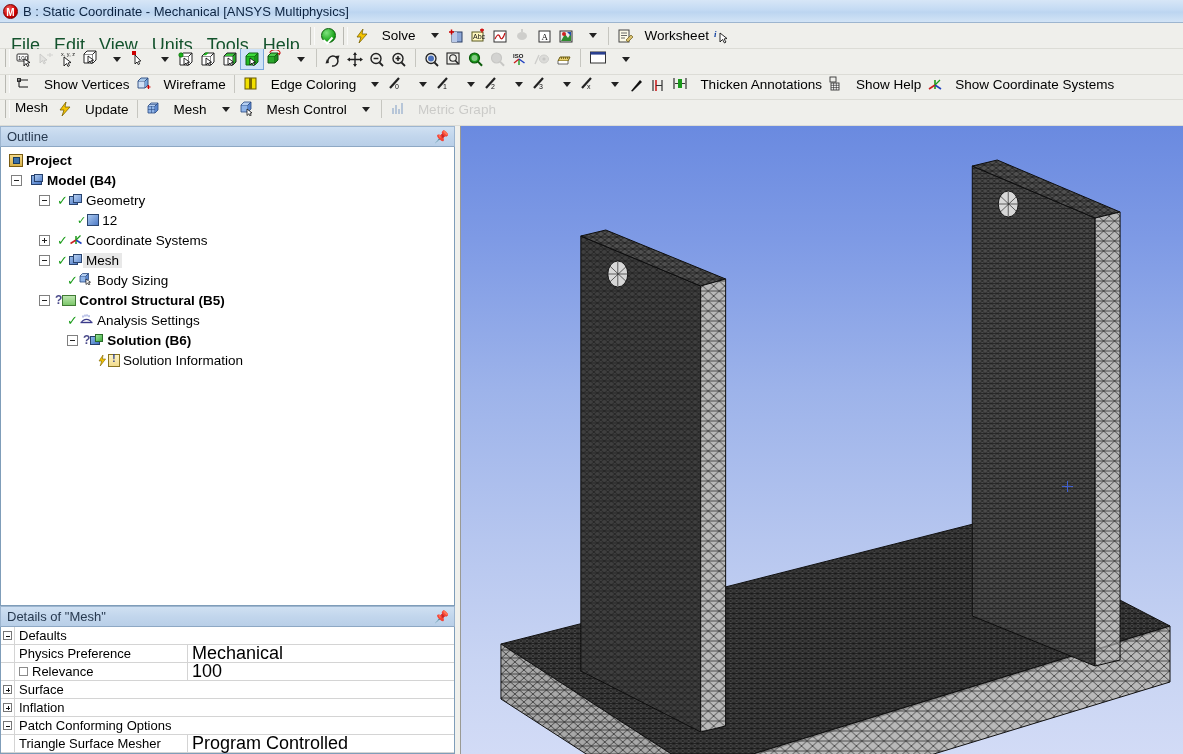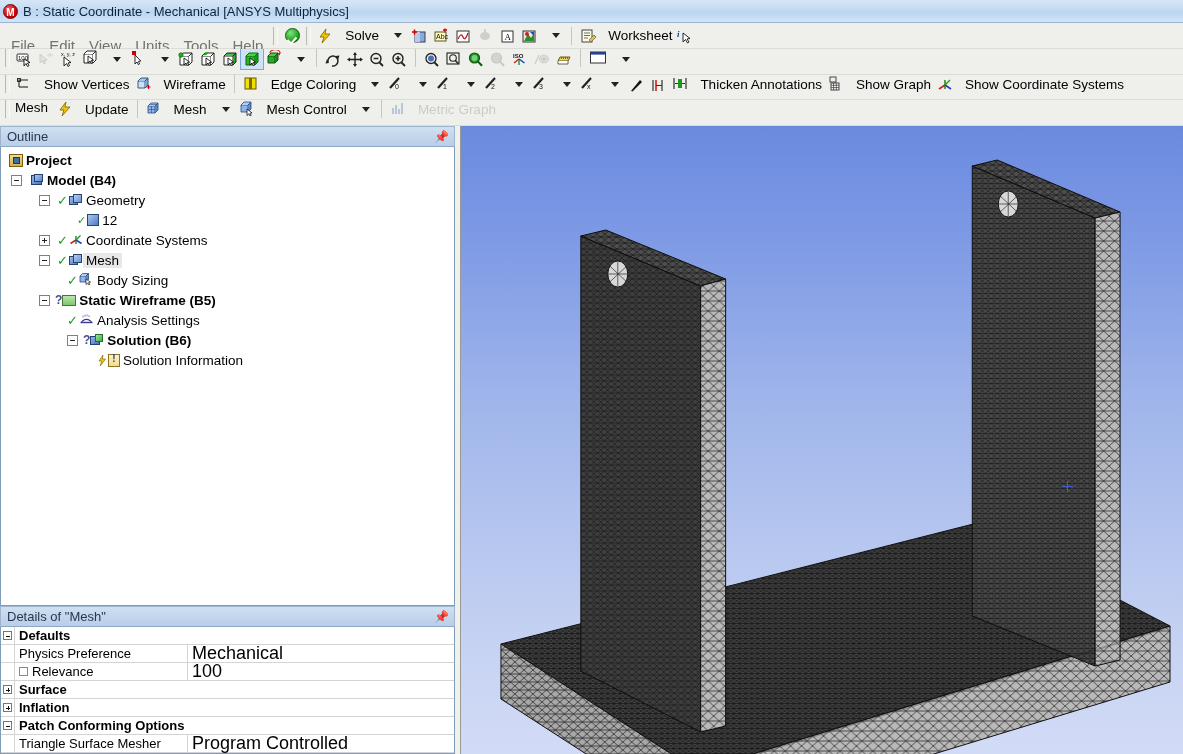--- a/index.html
+++ b/index.html
@@ -23,21 +23,21 @@
     color:#fff;font-size:10px;font-weight:bold;line-height:15px;text-align:center;
     border:1px solid #7a0000;box-sizing:border-box;margin-right:5px;
   }
   .title-text{font-size:13px;color:#0c2340;white-space:nowrap;}
 
   
   .menubar{
     height:25px;flex:0 0 25px;display:flex;align-items:center;
     background:#efefeb;border-bottom:1px solid #dcdcd6;padding-left:4px;
   }
-  .menu-item{padding:2px 7px;font-size:15px;color:#737373;cursor:default;white-space:nowrap;margin-top:20px;}
+  .menu-item{padding:2px 7px;font-size:18px;color:#14532d;cursor:default;white-space:nowrap;margin-top:20px;}
   .vsep{width:1px;height:18px;background:#c6c6c0;margin:0 5px;flex:0 0 1px;}
   .gripper{width:3px;height:18px;border-left:1px solid #b8b8b2;border-right:1px solid #fafafa;margin:0 3px;flex:0 0 3px;}
 
   .tb-btn{display:flex;align-items:center;gap:12px;padding:1px 3px;cursor:default;white-space:nowrap;}
   .tb-lbl{font-size:13.5px;}
   .caret{width:0;height:0;border-left:4px solid transparent;border-right:4px solid transparent;border-top:5px solid #222;margin:0 3px;}
 
   
   .ic{display:inline-block;position:relative;flex:0 0 auto;}
   .ic16{width:16px;height:16px;}
@@ -122,21 +122,21 @@
   .drow{display:flex;align-items:stretch;height:18px;border-bottom:1px solid #d4d4d4;box-sizing:border-box;}
   .dgutter{
     width:13px;flex:0 0 13px;border-right:1px solid #d4d4d4;
     display:flex;align-items:center;justify-content:center;background:#fff;
   }
   .dgutter .exp{
     width:9px;height:9px;border:1px solid #777;box-sizing:border-box;background:#fff;position:relative;
   }
   .dgutter .exp:before{content:"";position:absolute;left:1.5px;top:3.5px;width:4px;height:1px;background:#111;}
   .dgutter .exp.plus:after{content:"";position:absolute;left:3.5px;top:1.5px;width:1px;height:4px;background:#111;}
-  .dcat{flex:1 1 auto;display:flex;align-items:center;font-weight:bold;font-size:13px;padding-left:4px;background:#fff;}
+  .dcat{flex:1 1 auto;display:flex;align-items:center;font-weight:normal;font-size:13px;padding-left:4px;background:#fff;}
   .dname{
     width:173px;flex:0 0 173px;display:flex;align-items:center;font-size:13px;
     padding-left:4px;border-right:1px solid #d4d4d4;box-sizing:border-box;background:#fff;
   }
   .dname .cb{width:9px;height:9px;border:1px solid #8a8a8a;background:#fff;box-sizing:border-box;margin-right:4px;flex:0 0 9px;}
   .dval{flex:1 1 auto;display:flex;align-items:center;font-size:18px;padding-left:4px;background:#fff;}
 
   
   .vp-bg{position:absolute;inset:0;background:linear-gradient(to bottom,#6a8ae0 0%,#7e9ae5 18%,#9db3ea 42%,#b6c6ef 66%,#c8d4f3 85%,#d2dbf6 100%);}
   .vp-svg{position:absolute;inset:0;width:100%;height:100%;}
@@ -539,21 +539,21 @@
     </div>
 
     <div class="tb-btn">
       <span class="ic ic16">
         <svg width="16" height="15" viewBox="0 0 16 15">
           <rect x="2" y="1" width="6" height="5" fill="none" stroke="#333" stroke-width="0.9"></rect>
           <rect x="3" y="7" width="8" height="7" fill="#fff" stroke="#333" stroke-width="0.9"></rect>
           <path d="M3 9.3 h8 M3 11.6 h8 M5.6 7 v7 M8.3 7 v7" stroke="#333" stroke-width="0.7"></path>
         </svg>
       </span>
-      <span class="tb-lbl">Show Graph</span>
+      <span class="tb-lbl">Show Help</span>
     </div>
 
     <div class="tb-btn">
       <span class="ic ic16">
         <svg width="16" height="15" viewBox="0 0 16 15">
           <path d="M8 13 L8 4" stroke="#1a9a1a" stroke-width="1.6"></path>
           <path d="M8 9 L2 13" stroke="#cc2020" stroke-width="1.6"></path>
           <path d="M8 9 L14 13" stroke="#2040c0" stroke-width="1.6"></path>
           <path d="M8 9 L13 4" stroke="#1a9a1a" stroke-width="1.3"></path>
         </svg>
@@ -698,21 +698,21 @@
             </svg>
           </span>
           <span class="lbl">Body Sizing</span>
         </div>
 
         <div class="node" style="padding-left:38px;">
           <span class="expander"></span>
           <span class="dots" style="width:3px;"></span>
           <span class="qmark">?</span>
           <span class="ico-folder"></span>
-          <span class="lbl bold">Static Wireframe (B5)</span>
+          <span class="lbl bold">Control Structural (B5)</span>
         </div>
 
         <div class="node" style="padding-left:66px;">
           <span class="tick">✓</span>
           <span class="ic">
             <svg width="15" height="13" viewBox="0 0 15 13">
               <path d="M1.5 10.5 h12" stroke="#3b3b8a" stroke-width="1.4"></path>
               <path d="M2.5 10.5 a5.5 5.5 0 0 1 10 0" fill="none" stroke="#3b3b8a" stroke-width="1.3"></path>
               <path d="M4 3.5 v2 M6 2.6 v2 M8 2.4 v2 M10 3.2 v2" stroke="#6a7acc" stroke-width="0.9"></path>
             </svg>

